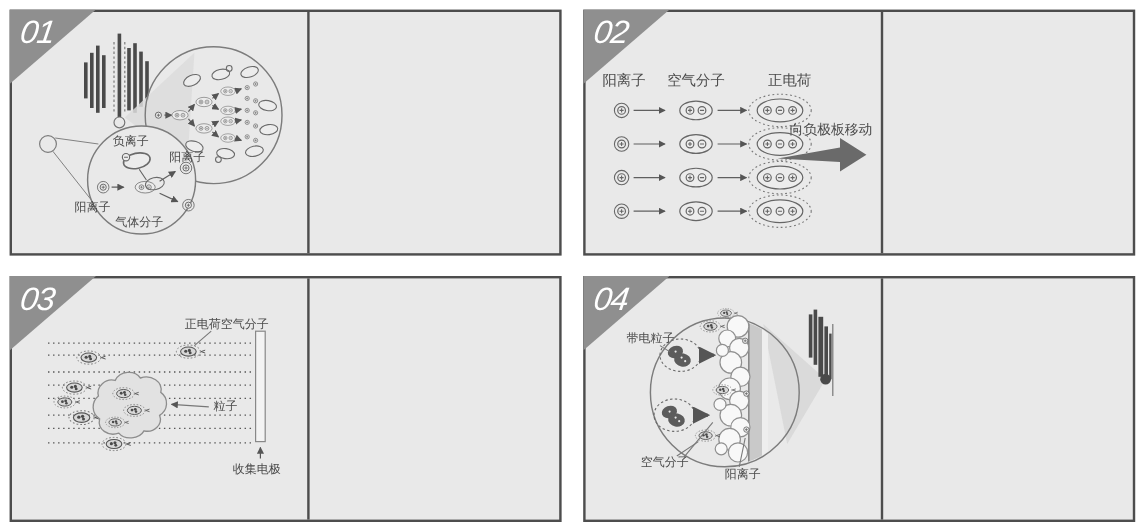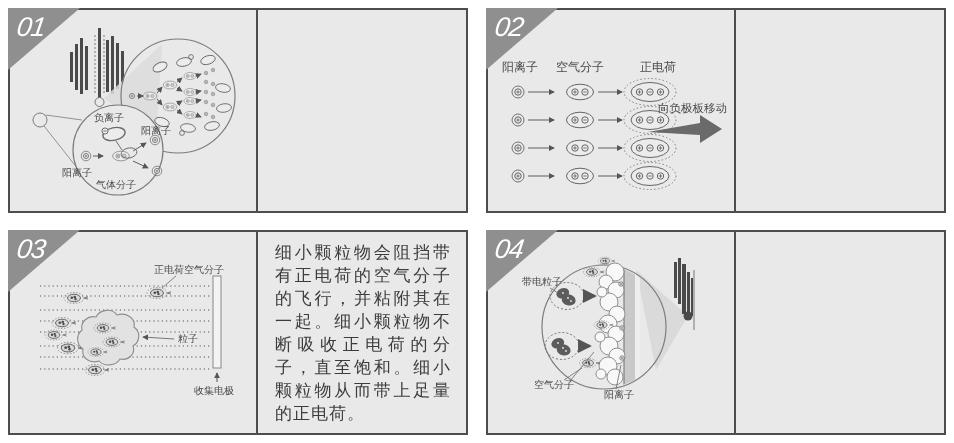--- a/index.html
+++ b/index.html
@@ -252,23 +252,20 @@
       <use href="#fuzz" transform="translate(93,96) scale(0.9)"></use>
       <use href="#fuzz" transform="translate(102,110) scale(0.9)"></use>
       <use href="#fuzz" transform="translate(86,120) scale(0.8)"></use>
       <text class="lbl" x="168" y="110">粒子</text>
       <line x1="164" y1="107" x2="133" y2="105" stroke="#777" stroke-width="1" marker-end="url(#ah)"></line>
       <line x1="207" y1="150" x2="207" y2="141" stroke="#555" stroke-width="1" marker-end="url(#ah)"></line>
       <text class="lbl" x="204" y="162" text-anchor="middle">收集电极</text>
     </svg>
   </div>
   <div class="divider"></div>
-  <div class="textbox">
-    <p>细小颗粒物会阻挡带有正电荷的空气分子的飞行，并粘附其在一起。细小颗粒物不断吸收正电荷的分子，直至饱和。细小颗粒物从而带上足量的正电荷。</p>
-  </div>
 </div>
 
 <div class="panel" id="panel-4">
   <div class="badge"></div>
   <span class="badge-num" style="z-index:3">04</span>
   <div class="diagram">
     <svg viewBox="0 0 246 201" width="246" height="201">
       <defs>
         <clipPath id="p4clip">
             <circle cx="116" cy="95" r="61"></circle>

